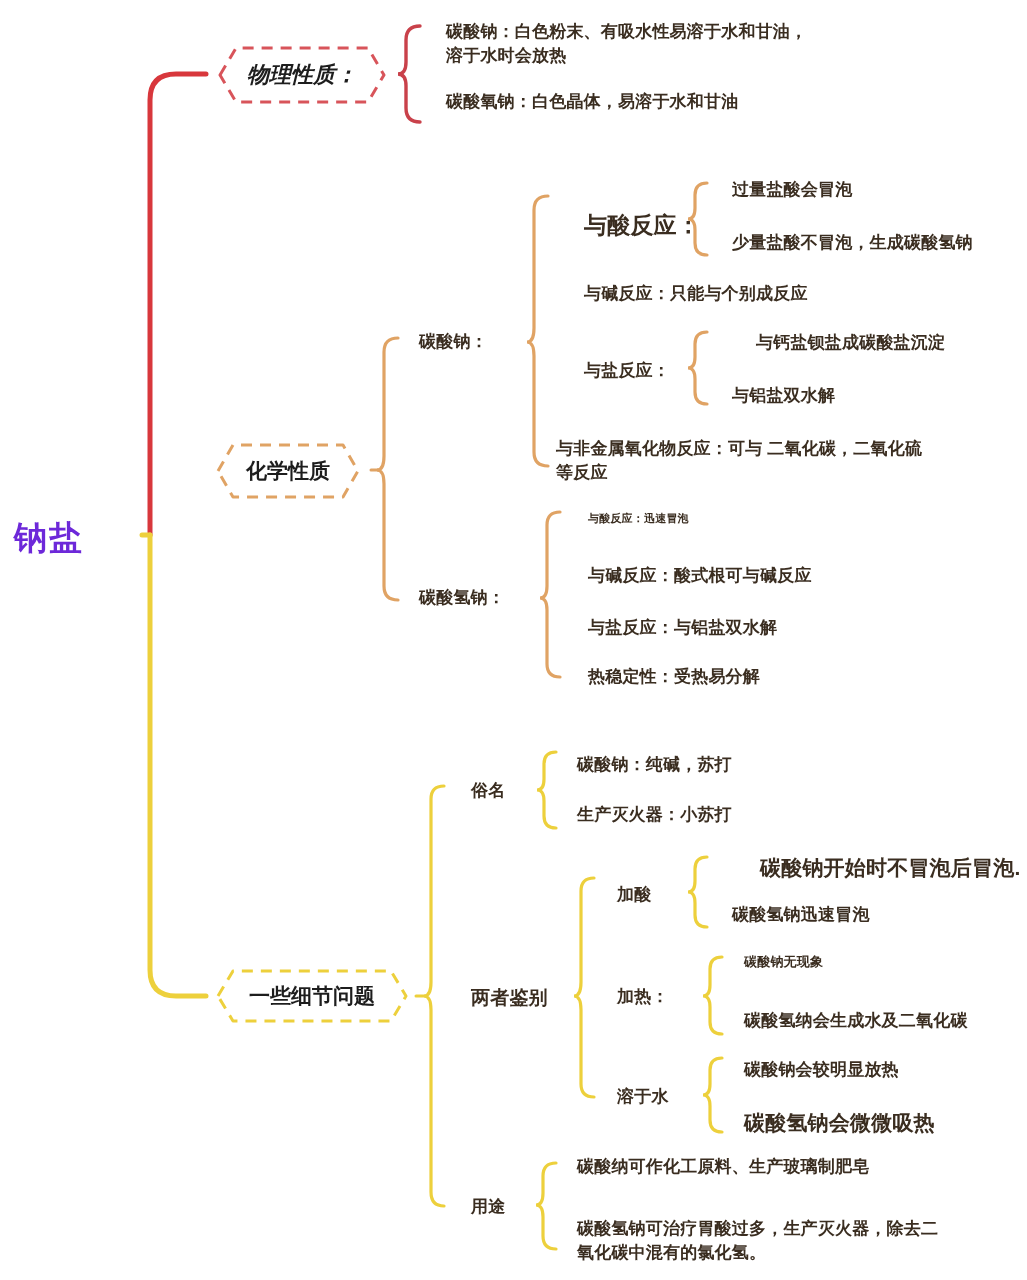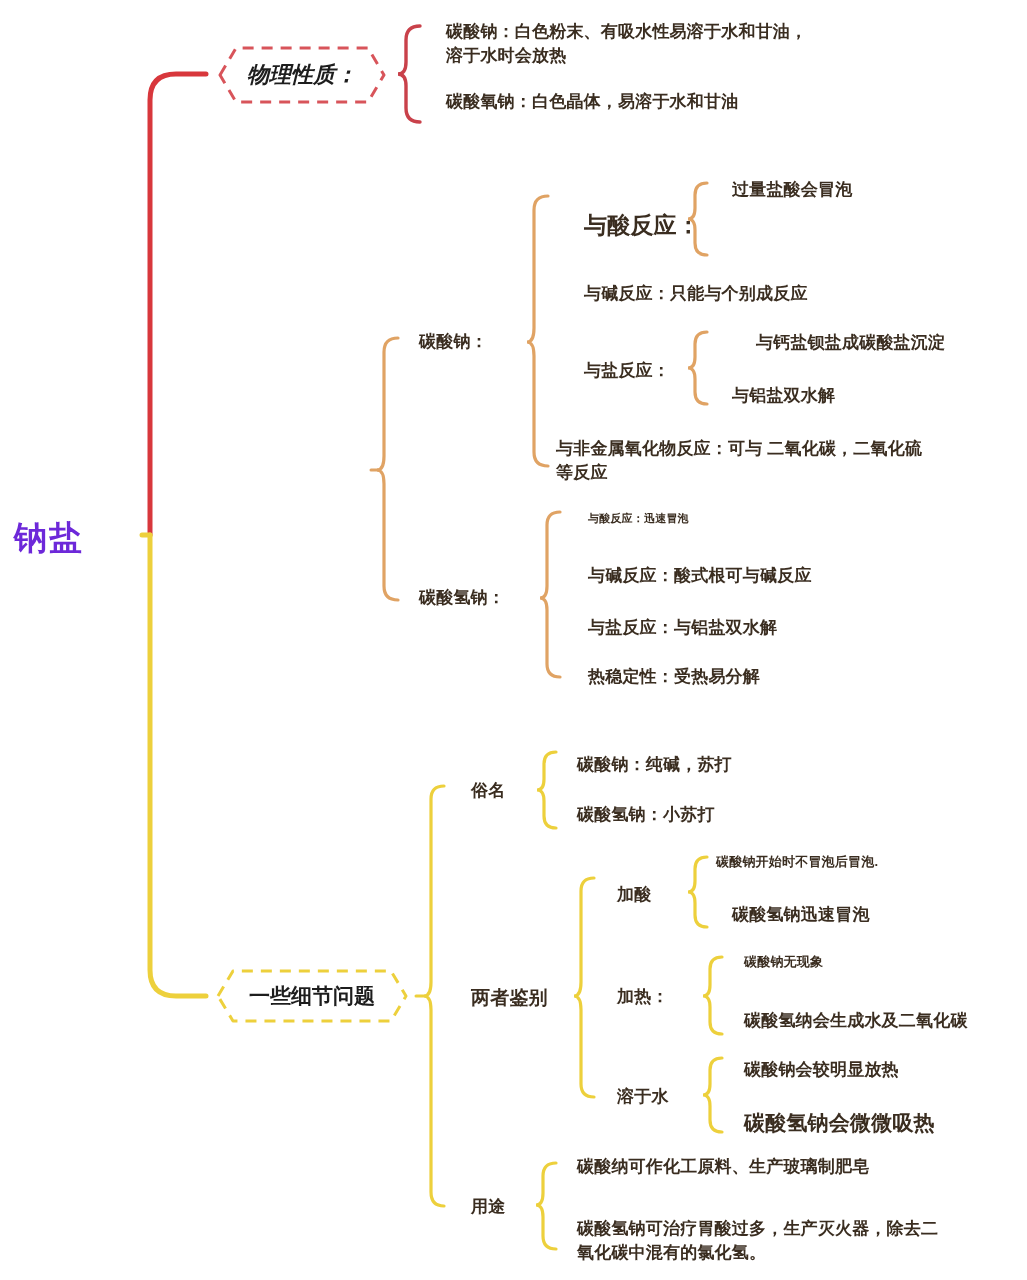--- a/index.html
+++ b/index.html
@@ -102,62 +102,69 @@
 
   <div class="root-label" style="left:14px; top:516px;">钠盐</div>
 
   <div class="node-box" style="left:206px; top:42px; width:192px; height:66px;">
     <svg class="hex" viewBox="0 0 192 66" preserveAspectRatio="none">
       <polygon points="14,33 30,6 162,6 178,33 162,60 30,60" fill="none" stroke="#d8545a" stroke-width="3" stroke-dasharray="11 8" stroke-linejoin="round"></polygon>
     </svg>
     <span class="node-label" style="font-size:22px;font-style:italic;">物理性质：</span>
   </div>
 
+  <div class="node-box" style="left:206px; top:440px; width:164px; height:62px;">
+    <svg class="hex" viewBox="0 0 164 62" preserveAspectRatio="none">
+      <polygon points="12,31 27,5 137,5 152,31 137,57 27,57" fill="none" stroke="#e0a364" stroke-width="3" stroke-dasharray="11 8" stroke-linejoin="round"></polygon>
+    </svg>
+    <span class="node-label" style="font-size:21px;">化学性质</span>
+  </div>
 
   <div class="node-box" style="left:206px; top:966px; width:212px; height:60px;">
     <svg class="hex" viewBox="0 0 212 60" preserveAspectRatio="none">
       <polygon points="12,30 27,5 185,5 200,30 185,55 27,55" fill="none" stroke="#edd03c" stroke-width="3" stroke-dasharray="11 8" stroke-linejoin="round"></polygon>
     </svg>
     <span class="node-label" style="font-size:21px;">一些细节问题</span>
   </div>
 
   <div class="txt" style="left:446px; top:20px; font-size:17px;"><span>碳酸钠：白色粉末、有吸水性易溶于水和甘油，</span>
 <span>溶于水时会放热</span></div>
 
   <div class="txt" style="left:446px; top:90px; font-size:17px;"><span>碳酸氧钠：白色晶体，易溶于水和甘油</span></div>
 
   <div class="txt" style="left:419px; top:330px; font-size:17px;">碳酸钠：</div>
 
   <div class="txt" style="left:419px; top:586px; font-size:17px;">碳酸氢钠：</div>
 
   <div class="txt" style="left:584px; top:209px; font-size:23px;">与酸反应：</div>
   <div class="txt" style="left:732px; top:178px; font-size:17px;">过量盐酸会冒泡</div>
+  <div class="txt" style="left:732px; top:231px; font-size:17px;">少量盐酸不冒泡，生成碳酸氢钠</div>
 
   <div class="txt" style="left:584px; top:282px; font-size:17px;">与碱反应：只能与个别成反应</div>
 
   <div class="txt" style="left:584px; top:359px; font-size:17px;">与盐反应：</div>
   <div class="txt" style="left:732px; top:331px; font-size:17px;margin-left:24px;">与钙盐钡盐成碳酸盐沉淀</div>
   <div class="txt" style="left:732px; top:384px; font-size:17px;">与铝盐双水解</div>
 
   <div class="txt" style="left:556px; top:437px; font-size:17px;"><span>与非金属氧化物反应：可与 二氧化碳，二氧化硫</span>
 <span>等反应</span></div>
 
   <div class="txt" style="left:588px; top:511px; font-size:11px;">与酸反应：迅速冒泡</div>
   <div class="txt" style="left:588px; top:564px; font-size:17px;">与碱反应：酸式根可与碱反应</div>
   <div class="txt" style="left:588px; top:616px; font-size:17px;">与盐反应：与铝盐双水解</div>
   <div class="txt" style="left:588px; top:665px; font-size:17px;">热稳定性：受热易分解</div>
 
   <div class="txt" style="left:471px; top:779px; font-size:17px;">俗名</div>
   <div class="txt" style="left:577px; top:753px; font-size:17px;">碳酸钠：纯碱，苏打</div>
-  <div class="txt" style="left:577px; top:803px; font-size:17px;">碳酸氢钠：小苏打</div>
+  <div class="txt" style="left:577px; top:803px; font-size:17px;">生产灭火器：小苏打</div>
 
   <div class="txt" style="left:471px; top:985px; font-size:19px;">两者鉴别</div>
 
   <div class="txt" style="left:617px; top:883px; font-size:17px;">加酸</div>
-  <div class="txt" style="left:716px; top:853px; font-size:13px;">碳酸钠开始时不冒泡后冒泡.</div>
+  <div class="txt" style="left:760px; top:853px; font-size:21px;">碳酸钠开始时不冒泡后冒泡.</div>
   <div class="txt" style="left:732px; top:903px; font-size:17px;">碳酸氢钠迅速冒泡</div>
 
   <div class="txt" style="left:617px; top:985px; font-size:17px;">加热：</div>
   <div class="txt" style="left:744px; top:953px; font-size:13px;">碳酸钠无现象</div>
   <div class="txt" style="left:744px; top:1009px; font-size:17px;">碳酸氢纳会生成水及二氧化碳</div>
 
   <div class="txt" style="left:617px; top:1085px; font-size:17px;">溶于水</div>
   <div class="txt" style="left:744px; top:1058px; font-size:17px;">碳酸钠会较明显放热</div>
   <div class="txt" style="left:744px; top:1108px; font-size:21px;">碳酸氢钠会微微吸热</div>
 

